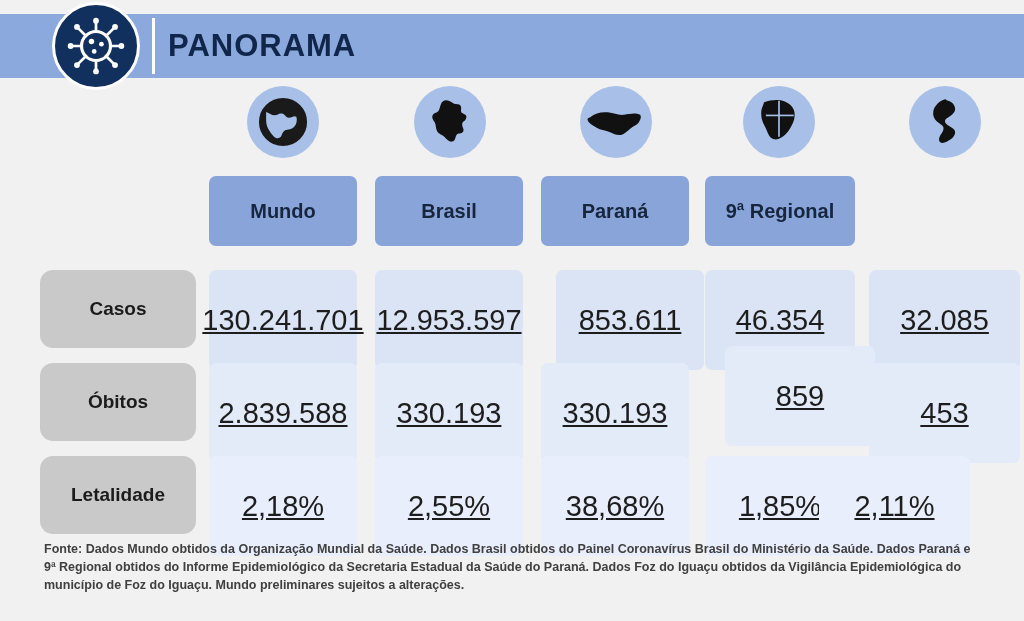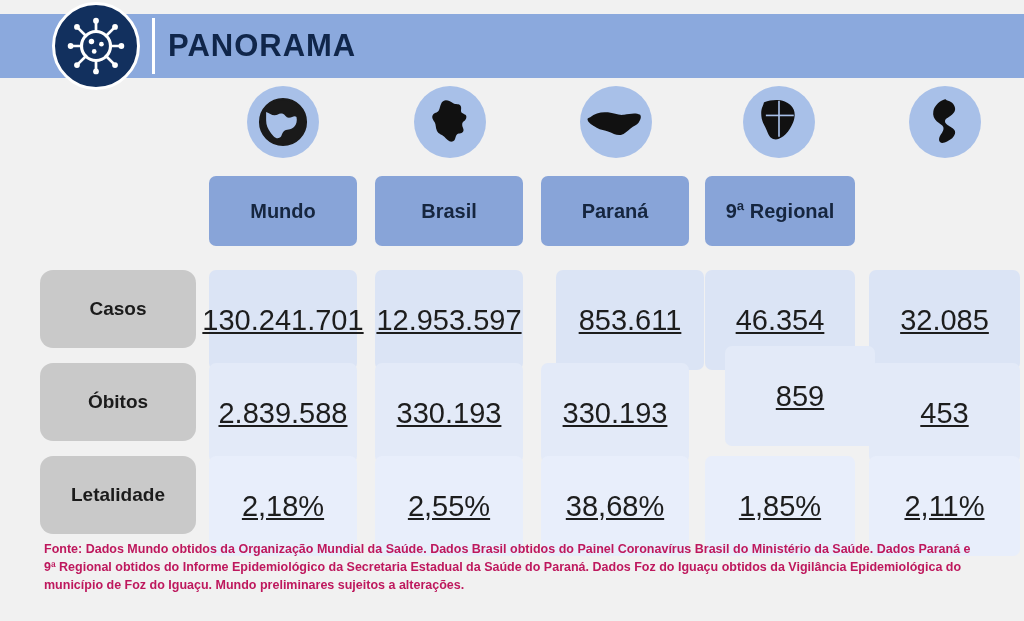--- a/index.html
+++ b/index.html
@@ -141,21 +141,21 @@
 
   
   .footer {
     position: absolute;
     left: 44px;
     top: 540px;
     width: 952px;
     font-size: 12.5px;
     font-weight: bold;
     line-height: 1.45;
-    color: #be185d;
+    color: #404040;
   }
 </style>
 </head>
 <body>
 
 <div class="page">
 
   <div class="header">
     <div class="header-logo">
       <svg width="58" height="58" viewBox="0 0 64 64" aria-hidden="true">
@@ -253,21 +253,21 @@
     <div class="cell shade2" style="left:375px; top:277px; width:148px;">330.193</div>
     <div class="cell shade2" style="left:541px; top:277px; width:148px;">330.193</div>
     <div class="cell shade2" style="left:705px; top:260px; width:150px;margin-left:20px;">859</div>
     <div class="cell shade2" style="left:869px; top:277px; width:151px;">453</div>
 
     <div class="rowlabel" style="top:370px;">Letalidade</div>
     <div class="cell shade3" style="left:209px; top:370px; width:148px;text-align:right;">2,18%</div>
     <div class="cell shade3" style="left:375px; top:370px; width:148px;">2,55%</div>
     <div class="cell shade3" style="left:541px; top:370px; width:148px;">38,68%</div>
     <div class="cell shade3" style="left:705px; top:370px; width:150px;">1,85%</div>
-    <div class="cell shade3" style="left:869px; top:370px; width:151px;">2,11%</div>
+    <div class="cell shade3" style="left:819px; top:370px; width:151px;">2,11%</div>
 
   </div>
 
   <div class="footer">
     <span>Fonte: Dados Mundo</span><span> obtidos da Organização Mundial da Saúde. </span><span>Dados Brasil</span><span> obtidos do Painel Coronavírus Brasil do Ministério da Saúde. </span><span>Dados Paraná e</span>
     <br>
     <span>9ª Regional</span><span> obtidos do Informe Epidemiológico da Secretaria Estadual da Saúde do Paraná.  </span><span>Dados Foz do Iguaçu</span><span> obtidos da Vigilância Epidemiológica do</span>
     <br>
     <span>município de Foz do Iguaçu.  Mundo preliminares sujeitos a alterações.</span>
   </div>

